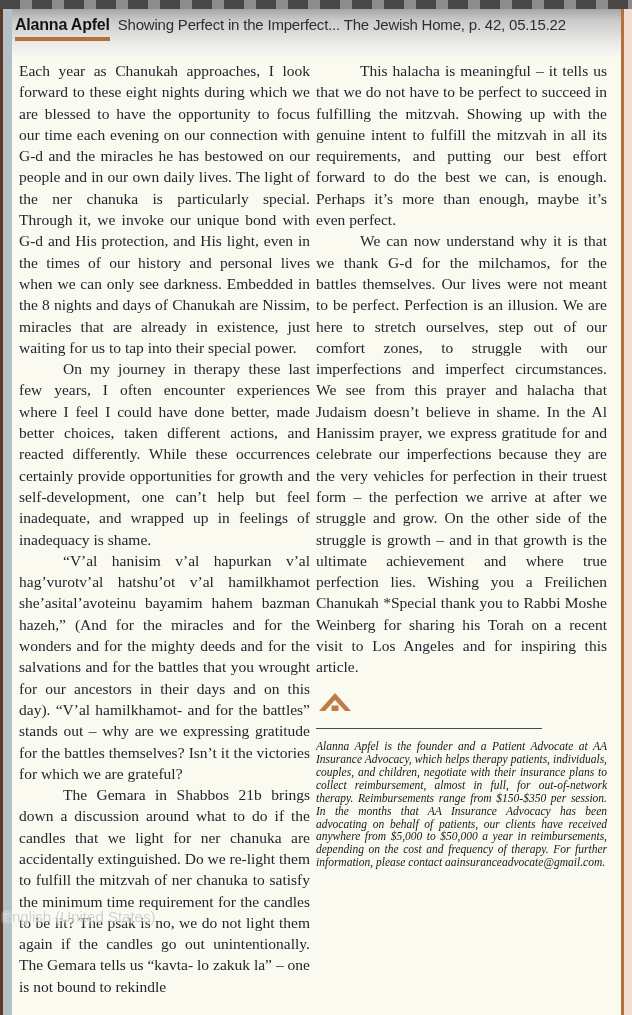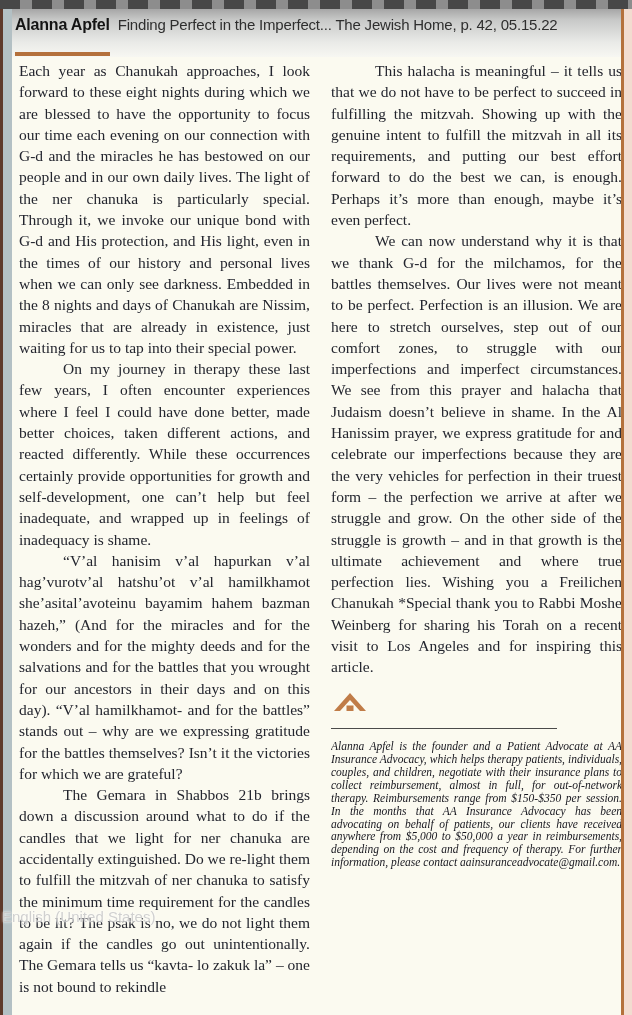--- a/index.html
+++ b/index.html
@@ -18,33 +18,33 @@
     position:absolute;top:0;left:0;right:0;height:57px;z-index:2;
     background:linear-gradient(180deg,#7c7c7c 0,#a6a6a6 9px,#c8c9c8 20px,#e9eae7 42px,#f7f7f2 57px);
   }
   .header-line{
     position:absolute;left:15px;top:16px;white-space:nowrap;
     font-family:"Liberation Sans", sans-serif;
     font-size:15px;letter-spacing:-0.2px;color:#2e2e2e;
   }
   .author{
     font-weight:700;font-size:16px;color:#141414;
-    display:inline-block;padding-bottom:18px;margin-right:4px;
+    display:inline-block;padding-bottom:3px;margin-right:4px;
     border-bottom:4px solid var(--accent-orange,#b4713c);
   }
   .pub{}
   
   .left-edge-dark{position:absolute;left:0;top:0;bottom:0;width:3px;background:var(--edge-brown,#5d392b);z-index:6;}
   .left-edge-gray{position:absolute;left:3px;top:6px;bottom:0;width:9px;background:var(--gutter-blue,#b3c0c4);z-index:5;}
   .right-edge-line{position:absolute;right:8px;top:6px;bottom:0;width:3px;background:var(--accent-orange,#b4713c);z-index:6;}
   .right-edge-pink{position:absolute;right:0;top:4px;bottom:0;width:8px;background:var(--edge-pink,#f2dcd0);z-index:5;}
   
   .body-cols{
     position:absolute;top:57px;left:19px;width:603px;bottom:0;
-    display:flex;gap:21px;z-index:3;overflow:hidden;
+    display:flex;gap:6px;z-index:3;overflow:hidden;
   }
   .col{
     width:291px;flex:0 0 291px;overflow:hidden;padding-top:3px;
     font-size:15.5px;line-height:21.3px;text-align:justify;color:#23252e;
   }
   .col p.para{margin:0;}
   .col p.para.indent{text-indent:44px;}
   
   .footnote{margin-top:11px;}
   .roof-icon{display:block;margin-left:2px;}
@@ -60,21 +60,21 @@
     color:#cbcbcb;opacity:.88;
     text-shadow:0 0 3px #ffffff,0 0 1px #ffffff;
   }
 </style>
 </head>
 <body>
 
 <div class="header">
   <div class="header-line">
     <span class="author">Alanna Apfel</span>
-    <span class="title-rest">Finding Perfect in the Imperfect...</span>
+    <span class="title-rest">Showing Perfect in the Imperfect...</span>
     <span class="pub">The Jewish Home,</span>
     <span class="issue">p. 42, 05.15.22</span>
   </div>
 </div>
 
 <div class="top-strip"></div>
 
 <div class="body-cols">
   <div class="col">
     <div>

